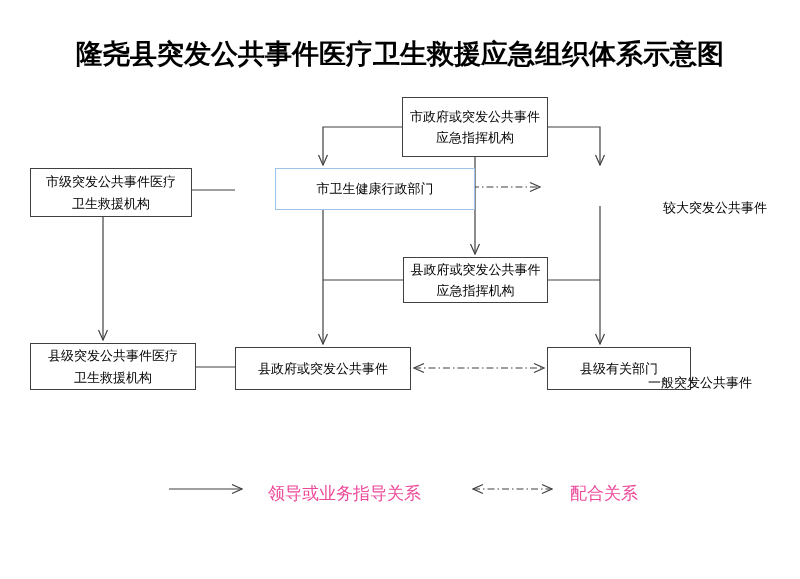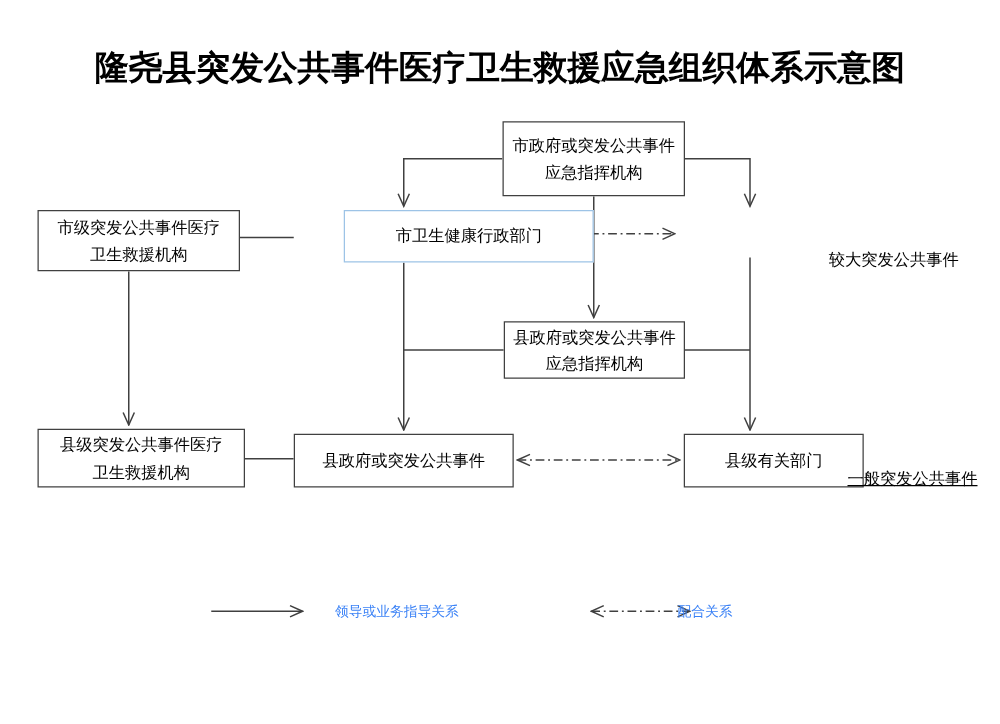--- a/index.html
+++ b/index.html
@@ -49,29 +49,29 @@
   #box-county-health { left: 235px; top: 347px; width: 176px; height: 43px; }
   #box-county-other  { left: 547px; top: 347px; width: 144px; height: 43px; }
   #box-county-rescue { left:  30px; top: 343px; width: 166px; height: 47px; }
   .side-label {
     position: absolute;
     font-size: 13px;
     color: #000000;
     white-space: nowrap;
   }
   #label-major   { left: 663px; top: 199px; }
-  #label-general { left: 678px; top: 374px; text-decoration: underline; }
+  #label-general { left: 648px; top: 374px; }
   .legend-label {
     position: absolute;
-    font-size: 11px;
-    color: #3b82f6;
+    font-size: 17px;
+    color: #ec4899;
     white-space: nowrap;
   }
   #legend-lead-label { left: 268px; top: 482px; }
-  #legend-coop-label { left: 542px; top: 482px; }
+  #legend-coop-label { left: 570px; top: 482px; }
   #connector-layer {
     position: absolute;
     left: 0;
     top: 0;
   }
   #connector-layer line, #connector-layer polyline {
     stroke: #404040;
     stroke-width: 1.2;
     fill: none;
   }

